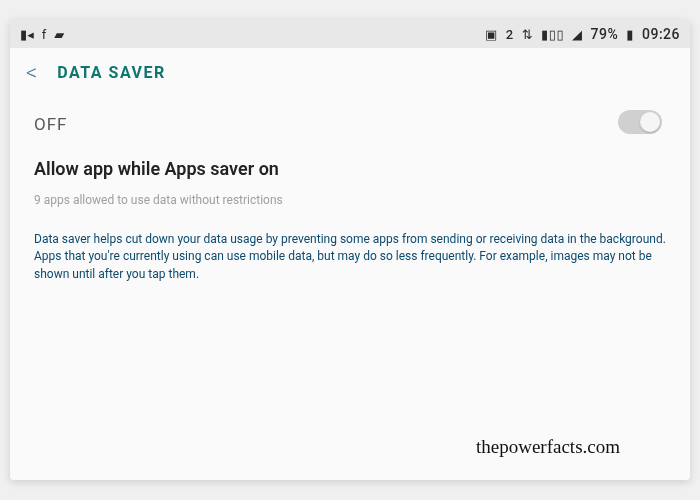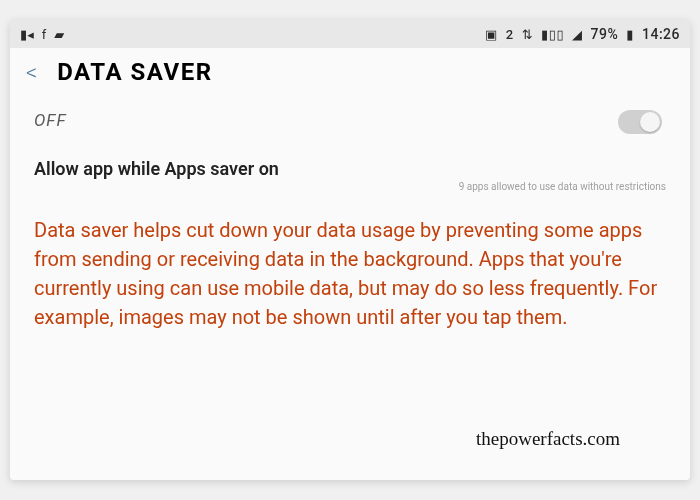--- a/index.html
+++ b/index.html
@@ -50,31 +50,30 @@
       padding: 0 16px;
       gap: 20px;
     }
     .back-btn {
       font-size: 22px;
       color: #4a7a9a;
       cursor: pointer;
       font-weight: 300;
     }
     .title {
-      font-size: 24px;
+      font-size: 16px;
       font-weight: 700;
       letter-spacing: 1.5px;
-      color: #000000;
+      color: #0f766e;
     }
     .toggle-row {
       display: flex;
       justify-content: space-between;
-      align-items: flex-start;
+      align-items: flex-end;
       padding: 14px 28px 14px 24px;
-      font-style: italic;
     }
     .toggle-label {
       font-size: 17px;
       color: #5a5a5a;
       letter-spacing: 1px;
     }
     .toggle {
       width: 44px;
       height: 24px;
       background: #d0d0d0;
@@ -95,34 +94,33 @@
     .section-row {
       padding: 10px 24px 4px 24px;
       cursor: pointer;
     }
     .section-title {
       font-size: 18px;
       font-weight: 600;
       color: #222;
     }
     .section-sub {
-      font-size: 10px;
+      font-size: 12px;
       color: #a0a0a0;
-      margin-top: 2px;
-      text-align: right;
+      margin-top: 14px;
     }
     .desc {
       padding: 20px 24px;
-      font-size: 20px;
+      font-size: 12px;
       line-height: 1.45;
-      color: #c2410c;
+      color: #0c4a6e;
     }
     .watermark {
       position: absolute;
-      bottom: 30px;
+      bottom: 22px;
       right: 70px;
       font-size: 19px;
       font-family: Georgia, serif;
       color: #111;
     }
   </style>
 </head>
 <body>
 
 <div class="frame">
@@ -134,21 +132,21 @@
       <span class="sicon">▰</span>
     </div>
     <div class="status-right">
       <span class="sicon">▣</span>
       <span class="sicon">2</span>
       <span class="sicon">⇅</span>
       <span class="sicon">▮▯▯</span>
       <span class="sicon">◢</span>
       <span>79%</span>
       <span class="sicon">▮</span>
-      <span>14:26</span>
+      <span>09:26</span>
     </div>
   </div>
 
   <div class="header">
     <span class="back-btn">&lt;</span>
     <span class="title">DATA SAVER</span>
   </div>
 
   <div class="toggle-row">
     <span class="toggle-label">OFF</span>

